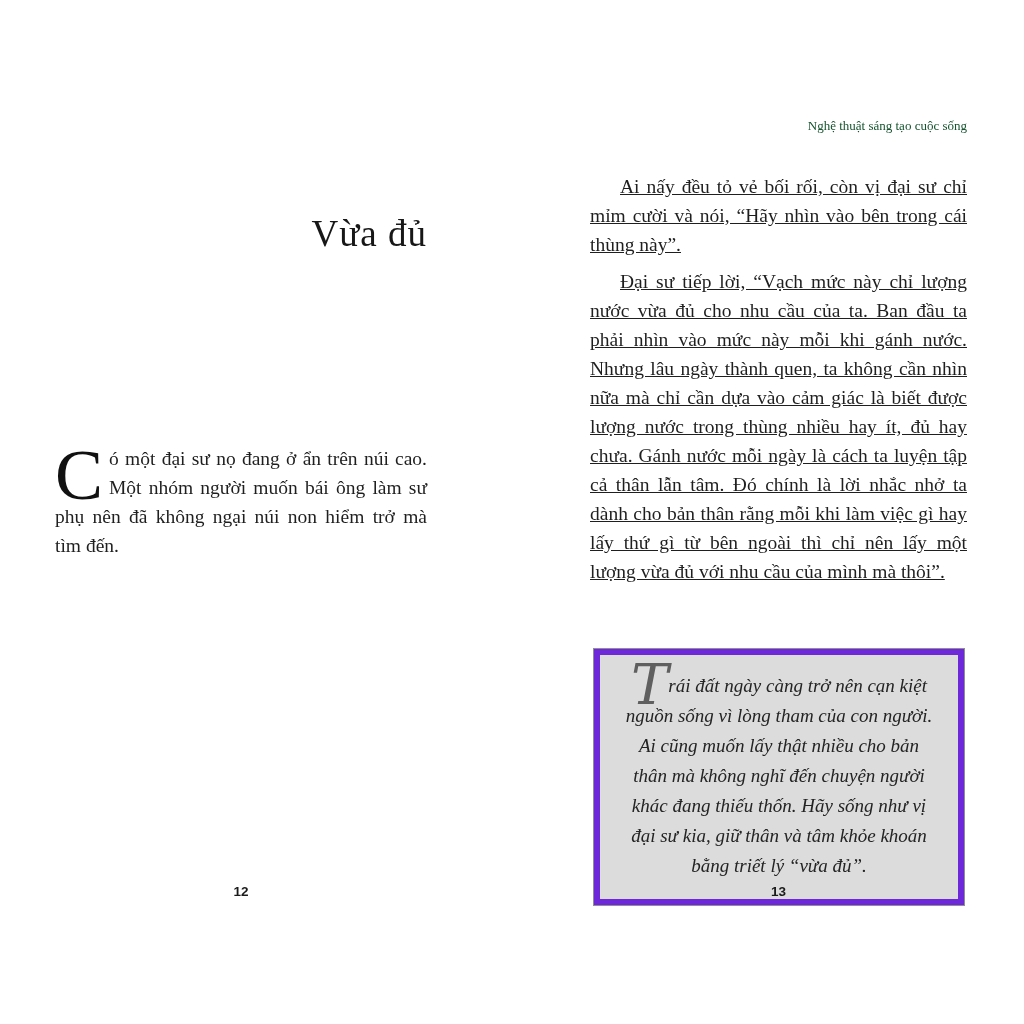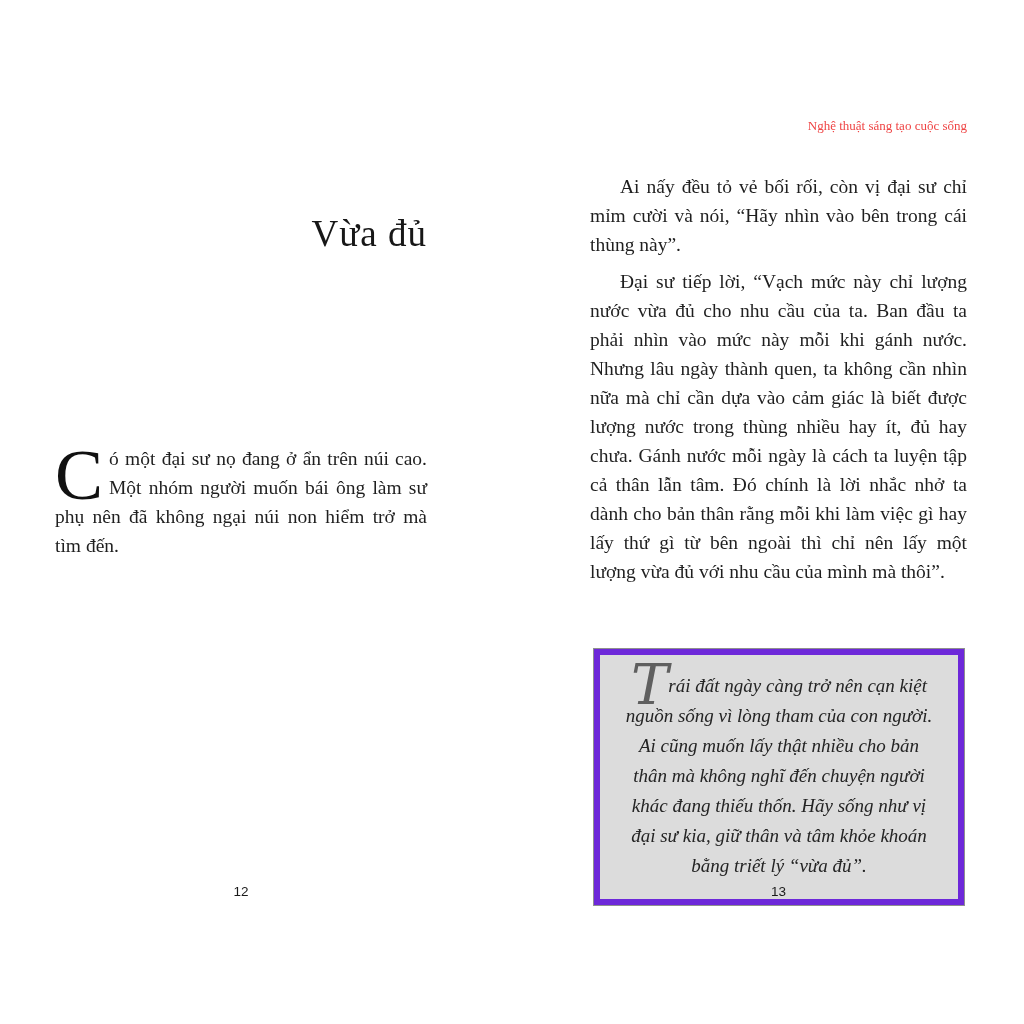--- a/index.html
+++ b/index.html
@@ -51,28 +51,29 @@
     left: 590px;
     top: 0;
     width: 377px;
     height: 1024px;
   }
   .running-header {
     position: absolute;
     top: 118px;
     right: 0;
     font-size: 13px;
-    color: #ef4444;
+    color: #14532d;
     text-align: right;
   }
   .right-body {
     position: absolute;
     top: 172px;
     left: 0;
     width: 100%;
+    text-decoration: underline;
   }
 
   
   .para {
     margin: 0 0 8px 0;
     font-size: 19.5px;
     line-height: 29px;
     text-align: justify;
     text-indent: 30px;
     color: #1f1f1f;
@@ -119,21 +120,21 @@
     padding-right: 2px;
   }
 
   
   .page-number {
     position: absolute;
     top: 884px;
     width: 100%;
     text-align: center;
     font-family: "Liberation Sans", sans-serif;
-    font-weight: normal;
+    font-weight: bold;
     font-size: 13.5px;
     color: #1a1a1a;
   }
 </style>
 </head>
 <body>
 
 <div class="spread">
 
   <div class="left-page">

